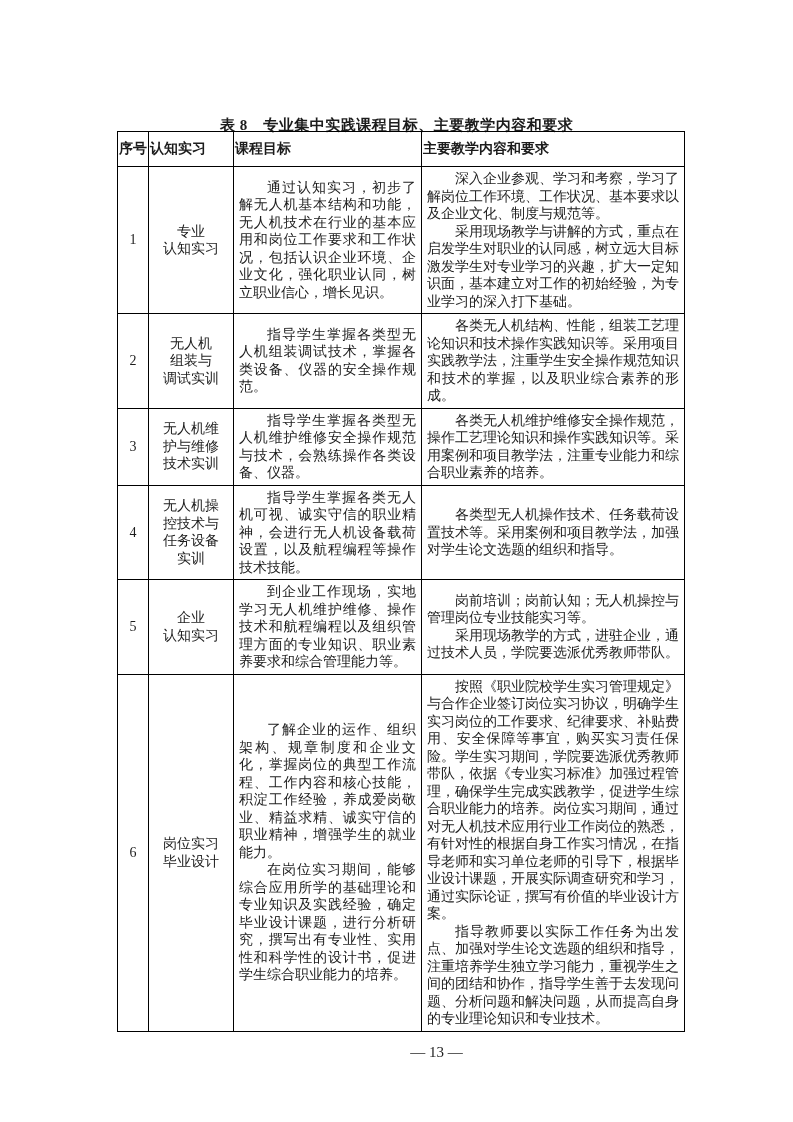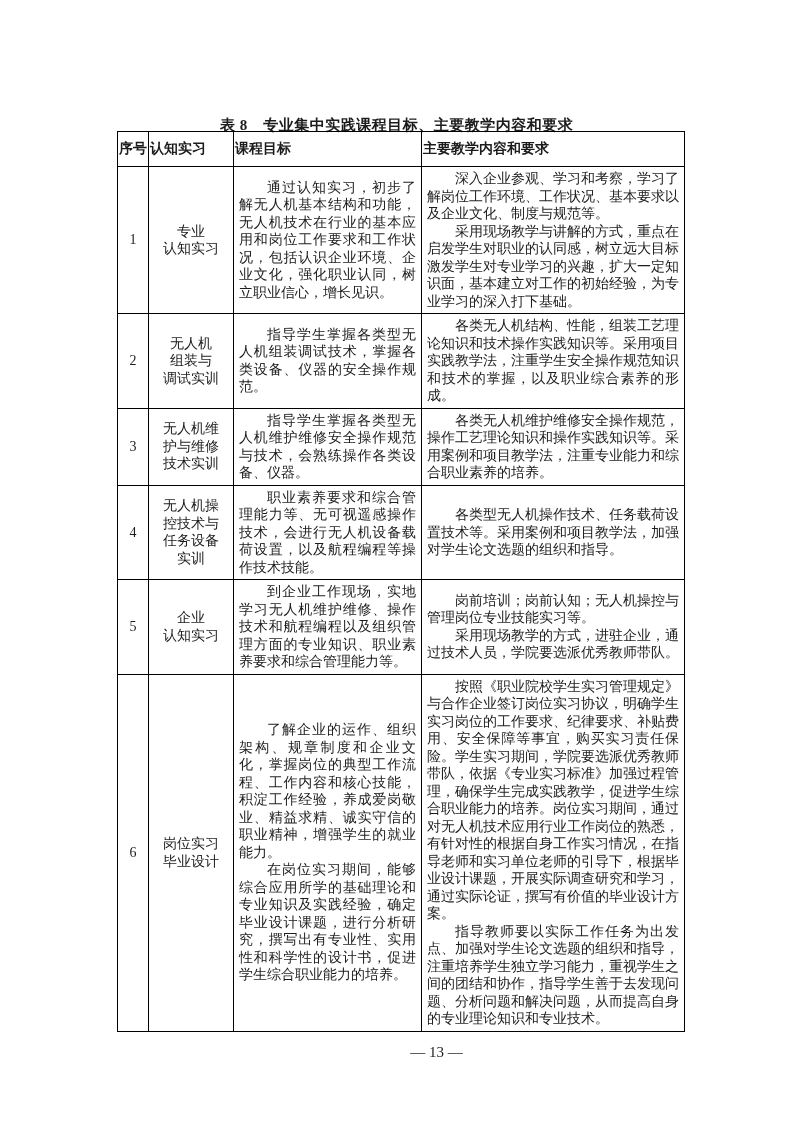--- a/index.html
+++ b/index.html
@@ -126,21 +126,21 @@
           <p class="para">各类无人机维护维修安全操作规范，操作工艺理论知识和操作实践知识等。采用案例和项目教学法，注重专业能力和综合职业素养的培养。</p>
         </td>
       </tr>
       <tr>
         <td class="cell-center">4</td>
         <td class="cell-center">无人机操
 控技术与
 任务设备
 实训</td>
         <td>
-          <p class="para">职业素养要求和综合管理能力等、无可视遥感操作技术，会进行无人机设备载荷设置，以及航程编程等操作技术技能。</p>
+          <p class="para">指导学生掌握各类无人机可视、诚实守信的职业精神，会进行无人机设备载荷设置，以及航程编程等操作技术技能。</p>
         </td>
         <td>
           <p class="para">各类型无人机操作技术、任务载荷设置技术等。采用案例和项目教学法，加强对学生论文选题的组织和指导。</p>
         </td>
       </tr>
       <tr>
         <td class="cell-center">5</td>
         <td class="cell-center">企业
 认知实习</td>
         <td>

